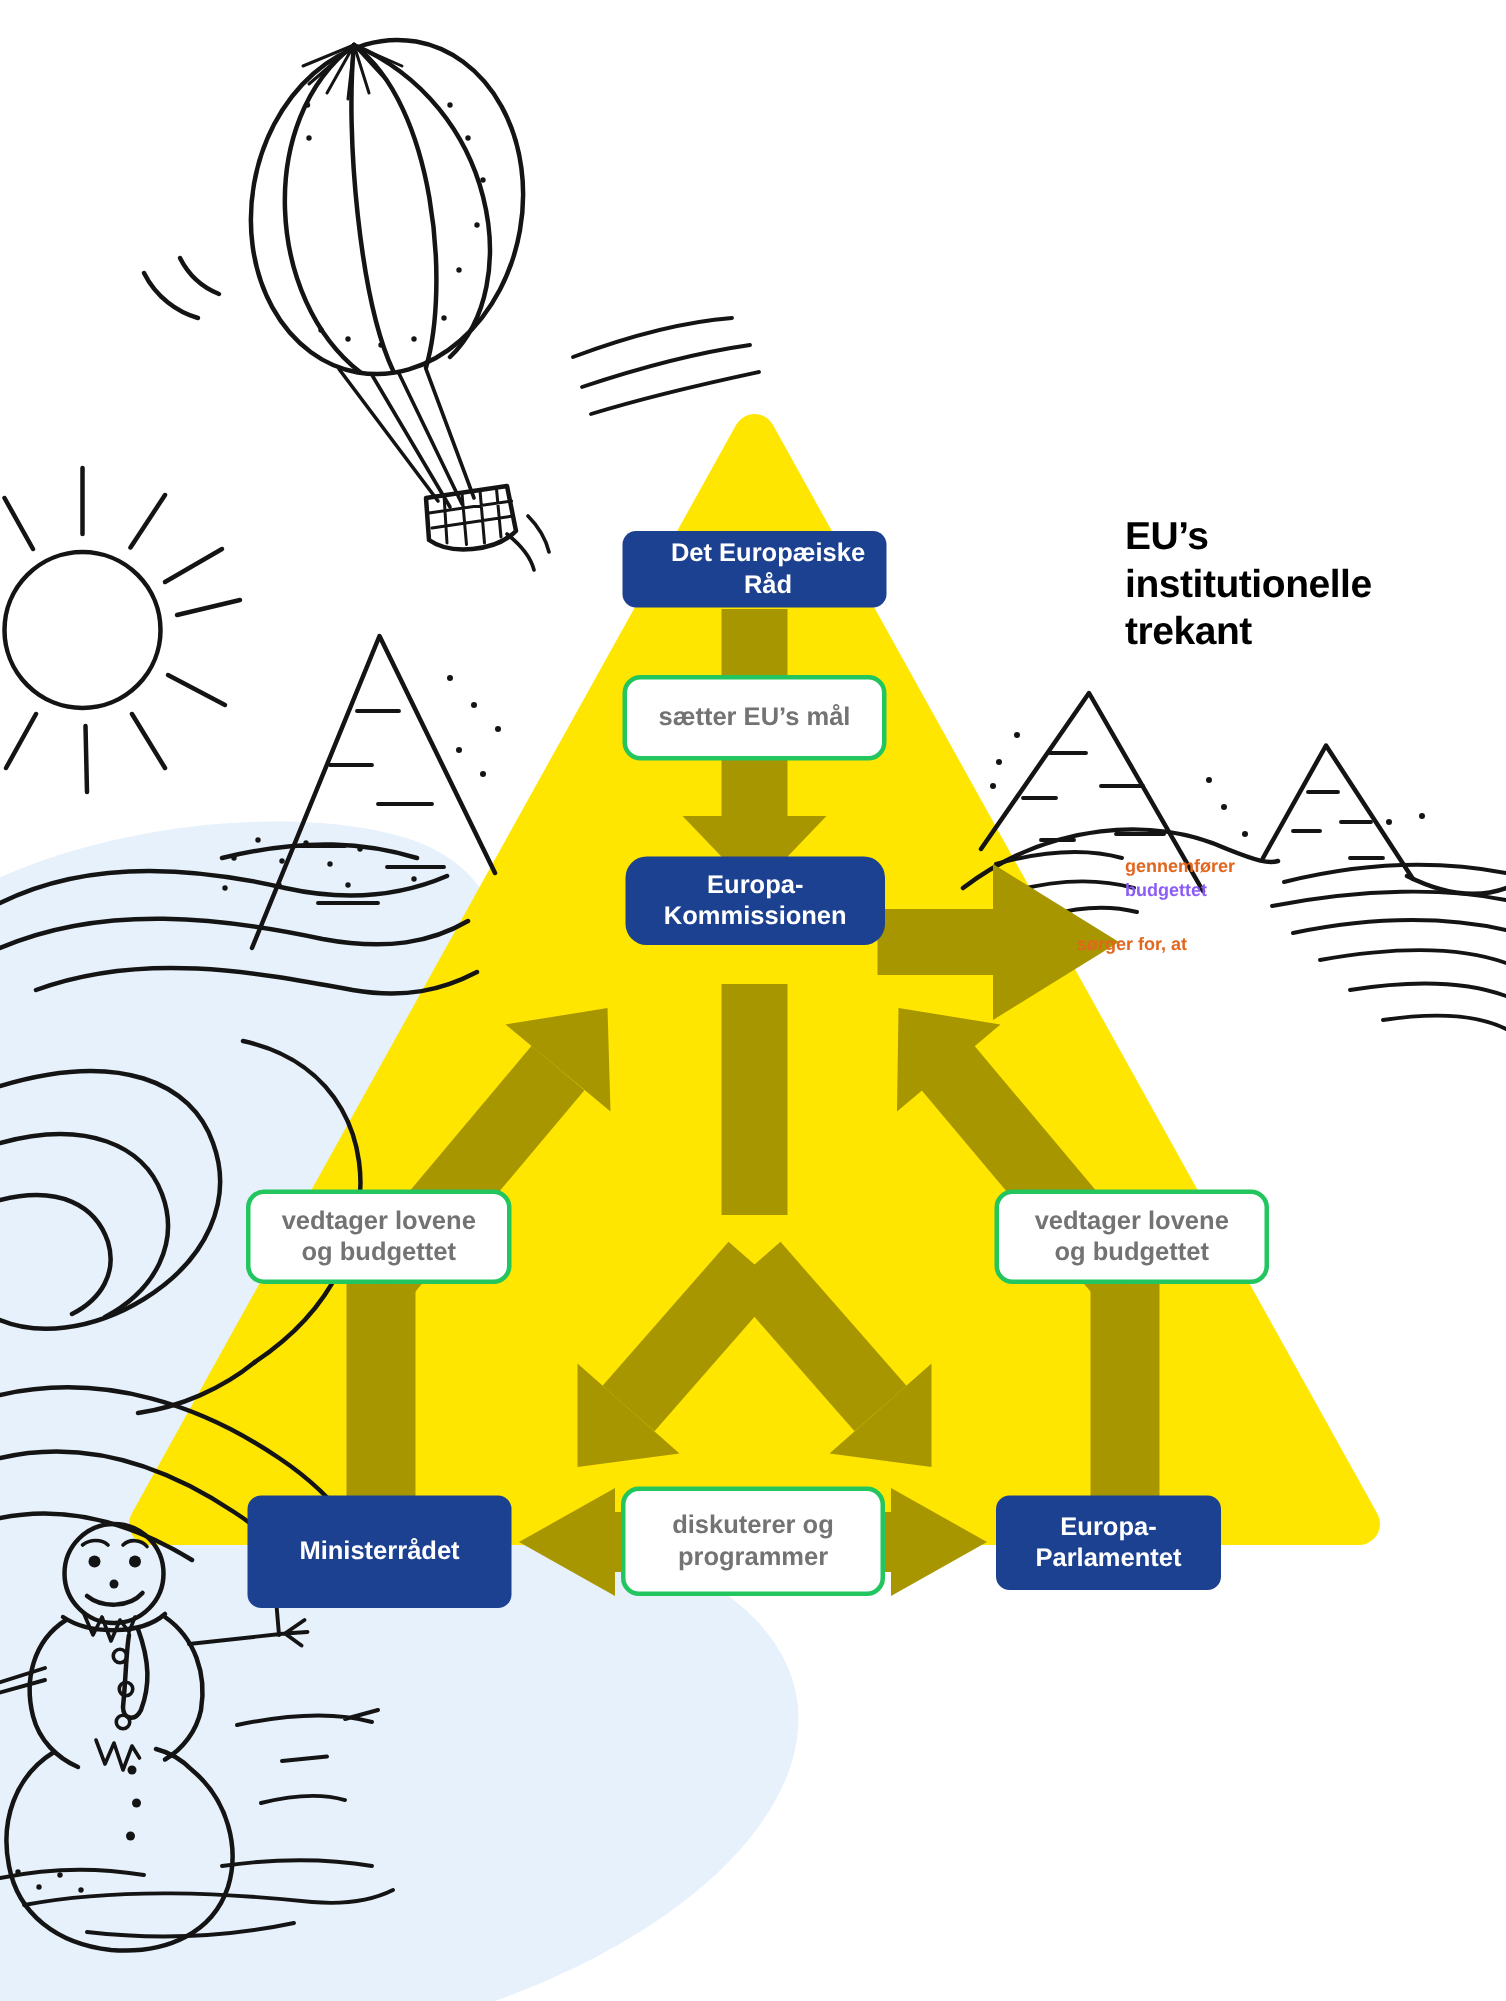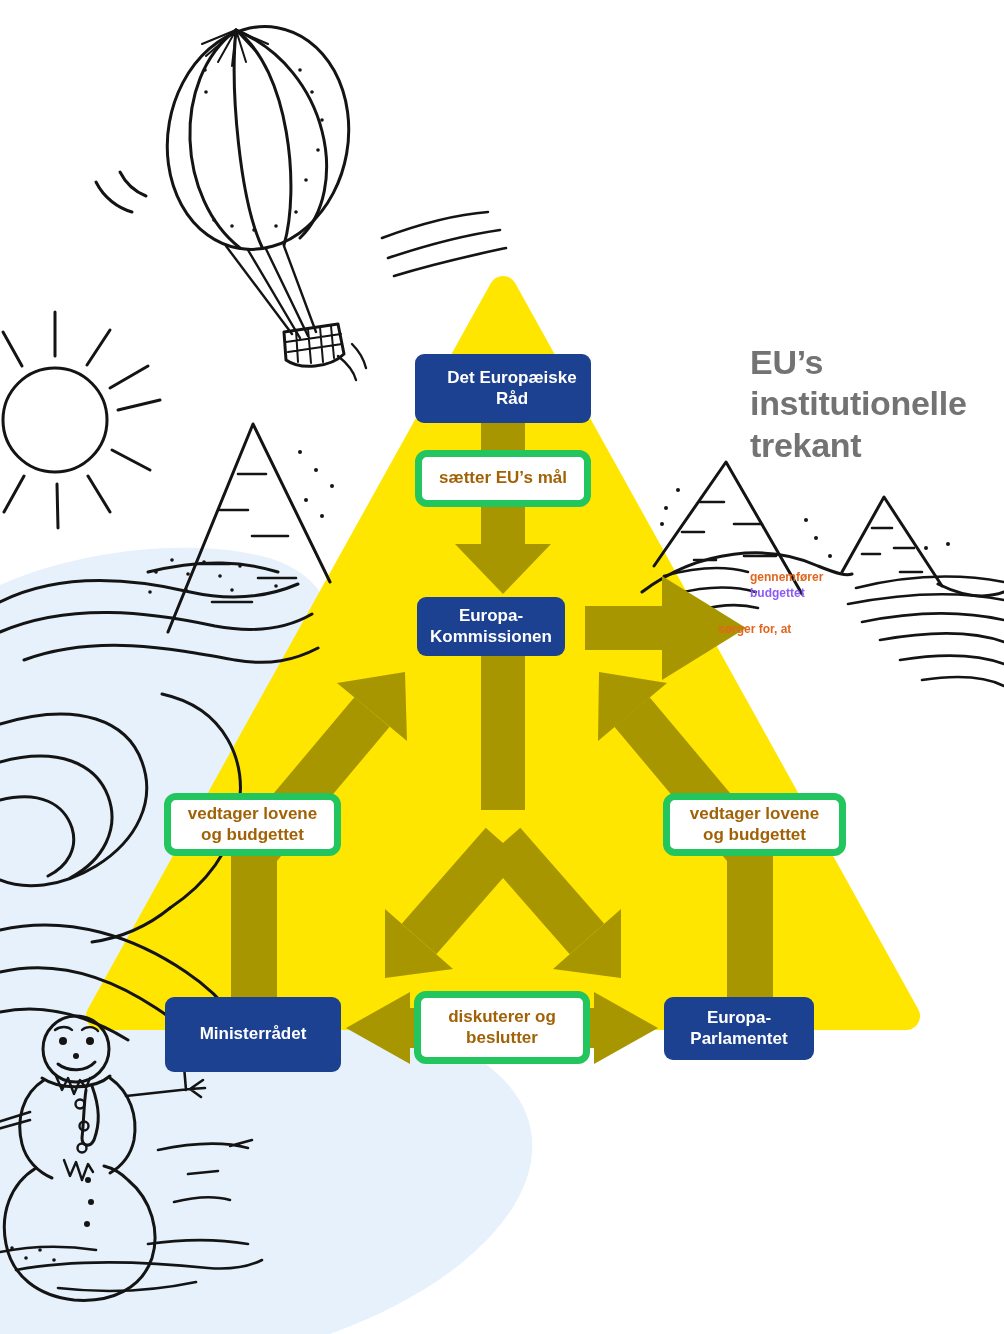--- a/index.html
+++ b/index.html
@@ -10,27 +10,27 @@
   }
   .stage svg{position:absolute;left:0;top:0;}
   .abs{position:absolute;box-sizing:border-box;}
   .node{
     background:#1d4191;color:#ffffff;border-radius:9px;
     display:flex;align-items:center;justify-content:center;text-align:center;
     font-weight:bold;font-size:17px;line-height:1.18;white-space:pre-line;
     z-index:6;
   }
   .plaque{
-    background:#ffffff;border:7px solid #22c55e;border-radius:12px;color:#a16207;
+    background:#ffffff;border:3px solid #22c55e;border-radius:12px;color:#737373;
     display:flex;align-items:center;justify-content:center;text-align:center;
     font-weight:bold;font-size:17px;line-height:1.22;white-space:pre-line;
     z-index:6;
   }
   .title{
-    color:#737373;font-weight:bold;font-size:34px;line-height:1.22;
+    color:#000000;font-weight:bold;font-size:26px;line-height:1.22;
     letter-spacing:-0.3px;white-space:pre-line;z-index:6;
   }
   .note{font-weight:bold;font-size:12px;line-height:1.32;white-space:pre-line;z-index:6;}
   .note-orange{color:#e1661e;}
   .note-blue{color:#8b5cf6;}
   .ink{stroke:#141414;stroke-width:3;fill:none;stroke-linecap:round;stroke-linejoin:round;}
   .dot{fill:#141414;stroke:none;}
 </style>
 </head>
 <body>
@@ -199,38 +199,38 @@
       <polygon points="385,978 453,969 385,909" fill="#a79600"></polygon>
       <polygon points="621,978 553,969 621,909" fill="#a79600"></polygon>
     </g>
     <g fill="#a79600">
       <rect x="400" y="1008" width="204" height="40"></rect>
       <polygon points="346,1028 410,992 410,1064"></polygon>
       <polygon points="658,1028 594,992 594,1064"></polygon>
     </g>
   </svg>
 
-  <div class="abs node" style="left:415px;top:354px;width:176px;height:69px;padding-left:18px;">Det Europæiske Råd</div>
+  <div class="abs node" style="left:415px;top:354px;width:176px;height:51px;padding-left:18px;">Det Europæiske Råd</div>
 
   <div class="abs plaque" style="left:415px;top:450px;width:176px;height:57px;">sætter EU’s mål</div>
 
-  <div class="abs node" style="left:417px;top:597px;width:148px;height:59px;">Europa-
+  <div class="abs node" style="left:417px;top:571px;width:173px;height:59px;border-radius:14px;">Europa-
 Kommissionen</div>
 
   <div class="abs plaque" style="left:164px;top:793px;width:177px;height:63px;">vedtager lovene
 og budgettet</div>
 
 
   <div class="abs plaque" style="left:663px;top:793px;width:183px;height:63px;">vedtager lovene
 og budgettet</div>
 
   <div class="abs node" style="left:165px;top:997px;width:176px;height:75px;">Ministerrådet</div>
 
   <div class="abs plaque" style="left:414px;top:991px;width:176px;height:73px;">diskuterer og
-beslutter</div>
+programmer</div>
 
   <div class="abs node" style="left:664px;top:997px;width:150px;height:63px;">Europa-Parlamentet</div>
 
   <div class="abs title" style="left:750px;top:342px;width:230px;">EU’s
 institutionelle
 trekant</div>
 
   <div class="abs" style="left:750px;top:570px;width:240px;z-index:6;">
     <div class="note note-orange">gennemfører</div>
     <div class="note note-blue">budgettet</div>

